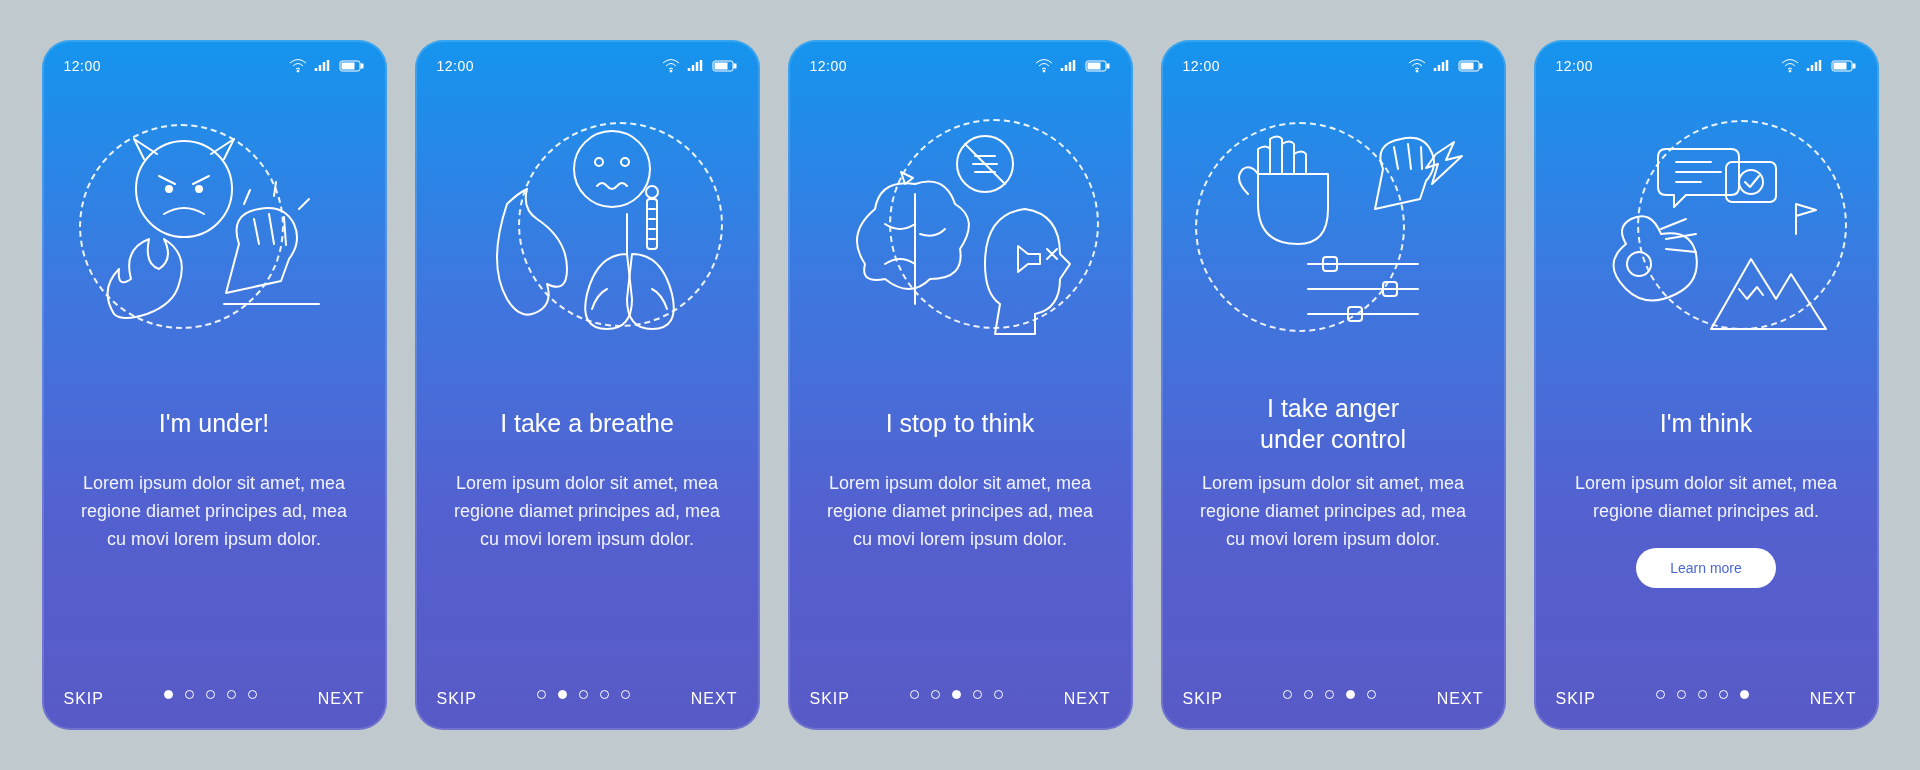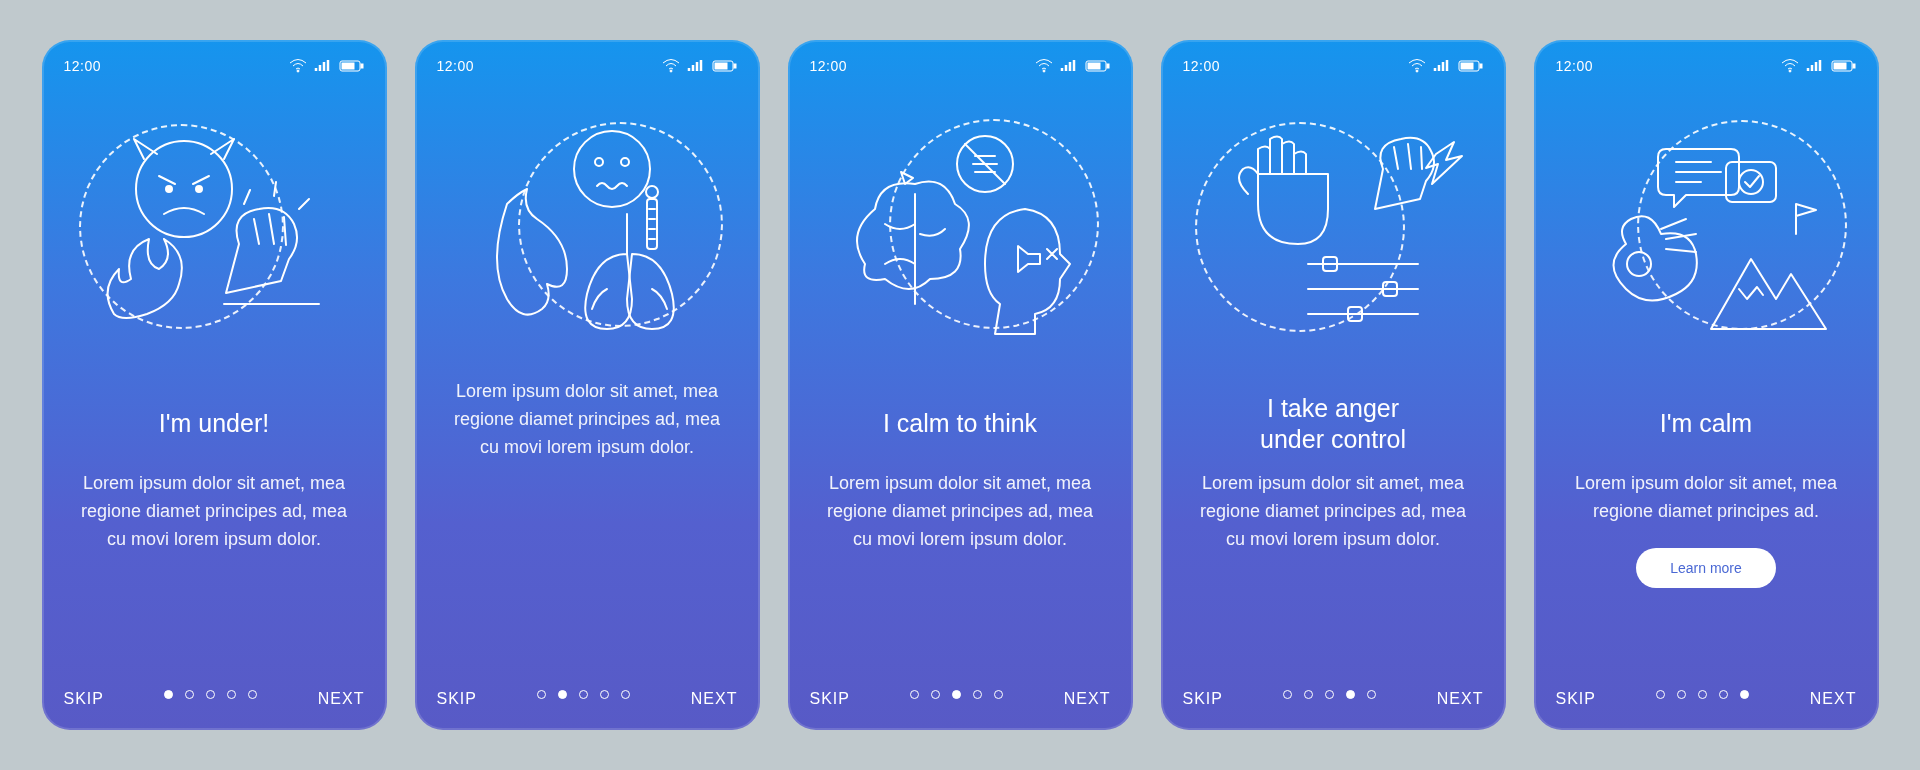--- a/index.html
+++ b/index.html
@@ -184,20 +184,21 @@
       <path d="M55 90 q-20 60 0 95 q15 25 35 10 q10 -8 5 -25 q20 10 20 -15 q0 -30 -30 -50 q-15 -10 -10 -30 q-10 5 -20 15 z"></path>
 
       <path d="M175 100 l0 40 M175 140 q-30 0 -40 40 q-8 35 20 35 q25 0 25 -30 z"></path>
       <path d="M180 140 q30 0 40 40 q8 35 -20 35 q-25 0 -25 -30 z"></path>
       <path d="M155 175 q-10 5 -15 20 M200 175 q10 5 15 20"></path>
       <rect x="195" y="85" width="10" height="50" rx="3"></rect>
       <path d="M197 95 l6 0 M197 105 l6 0 M197 115 l6 0 M197 125 l6 0"></path>
       <circle cx="200" cy="78" r="6"></circle>
     </svg>
   </div>
+  <div class="title">I take a breathe</div>
   <div class="desc">Lorem ipsum dolor sit amet, mea regione diamet principes ad, mea cu movi lorem ipsum dolor.</div>
   <div class="navbar">
     <span class="navbtn">SKIP</span>
     <div class="dots">
       <span class="dot"></span>
       <span class="dot active"></span>
       <span class="dot"></span>
       <span class="dot"></span>
       <span class="dot"></span>
     </div>
@@ -232,21 +233,21 @@
       <path d="M150 42 l20 0 M148 50 l24 0 M150 58 l20 0"></path>
 
       <path d="M40 150 q-20 -30 10 -55 q5 -30 40 -25 q30 -10 40 20 q25 15 5 45 q5 30 -30 30 q-20 20 -45 0 q-25 5 -20 -15 z"></path>
       <path d="M90 80 l0 110 M60 110 q15 10 30 0 M60 150 q15 -10 30 0 M95 120 q15 5 25 -5"></path>
       <path d="M80 70 l-4 -12 l12 6 z"></path>
 
       <path d="M200 95 q-40 5 -40 55 q0 30 15 40 l-5 30 40 0 0 -20 q25 -5 25 -35 l10 -15 -10 -10 q0 -40 -35 -45 z"></path>
       <path d="M215 140 l-12 0 -10 -8 0 26 10 -8 12 0 z M222 135 l10 10 M232 135 l-10 10"></path>
     </svg>
   </div>
-  <div class="title">I calm to think</div>
+  <div class="title">I stop to think</div>
   <div class="desc">Lorem ipsum dolor sit amet, mea regione diamet principes ad, mea cu movi lorem ipsum dolor.</div>
   <div class="navbar">
     <span class="navbtn">SKIP</span>
     <div class="dots">
       <span class="dot"></span>
       <span class="dot"></span>
       <span class="dot active"></span>
       <span class="dot"></span>
       <span class="dot"></span>
     </div>
@@ -334,21 +335,21 @@
 
       <path d="M55 130 q-25 20 0 45 q20 20 50 5 q25 -12 20 -40 q-5 -25 -35 -20 q-10 -25 -30 -15 q-15 8 -5 25 z"></path>
       <circle cx="68" cy="150" r="12"></circle>
       <path d="M90 115 l25 -10 M95 125 l30 -5 M95 135 l30 3"></path>
 
       <path d="M140 215 l40 -70 25 40 15 -25 35 55 z"></path>
       <path d="M168 175 l8 10 10 -12 6 8"></path>
       <path d="M225 120 l0 -30 20 6 -20 6"></path>
     </svg>
   </div>
-  <div class="title">I'm calm</div>
+  <div class="title">I'm think</div>
   <div class="desc">Lorem ipsum dolor sit amet, mea regione diamet principes ad.</div>
   <div class="cta">
     <button>Learn more</button>
   </div>
   <div class="navbar">
     <span class="navbtn">SKIP</span>
     <div class="dots">
       <span class="dot"></span>
       <span class="dot"></span>
       <span class="dot"></span>

